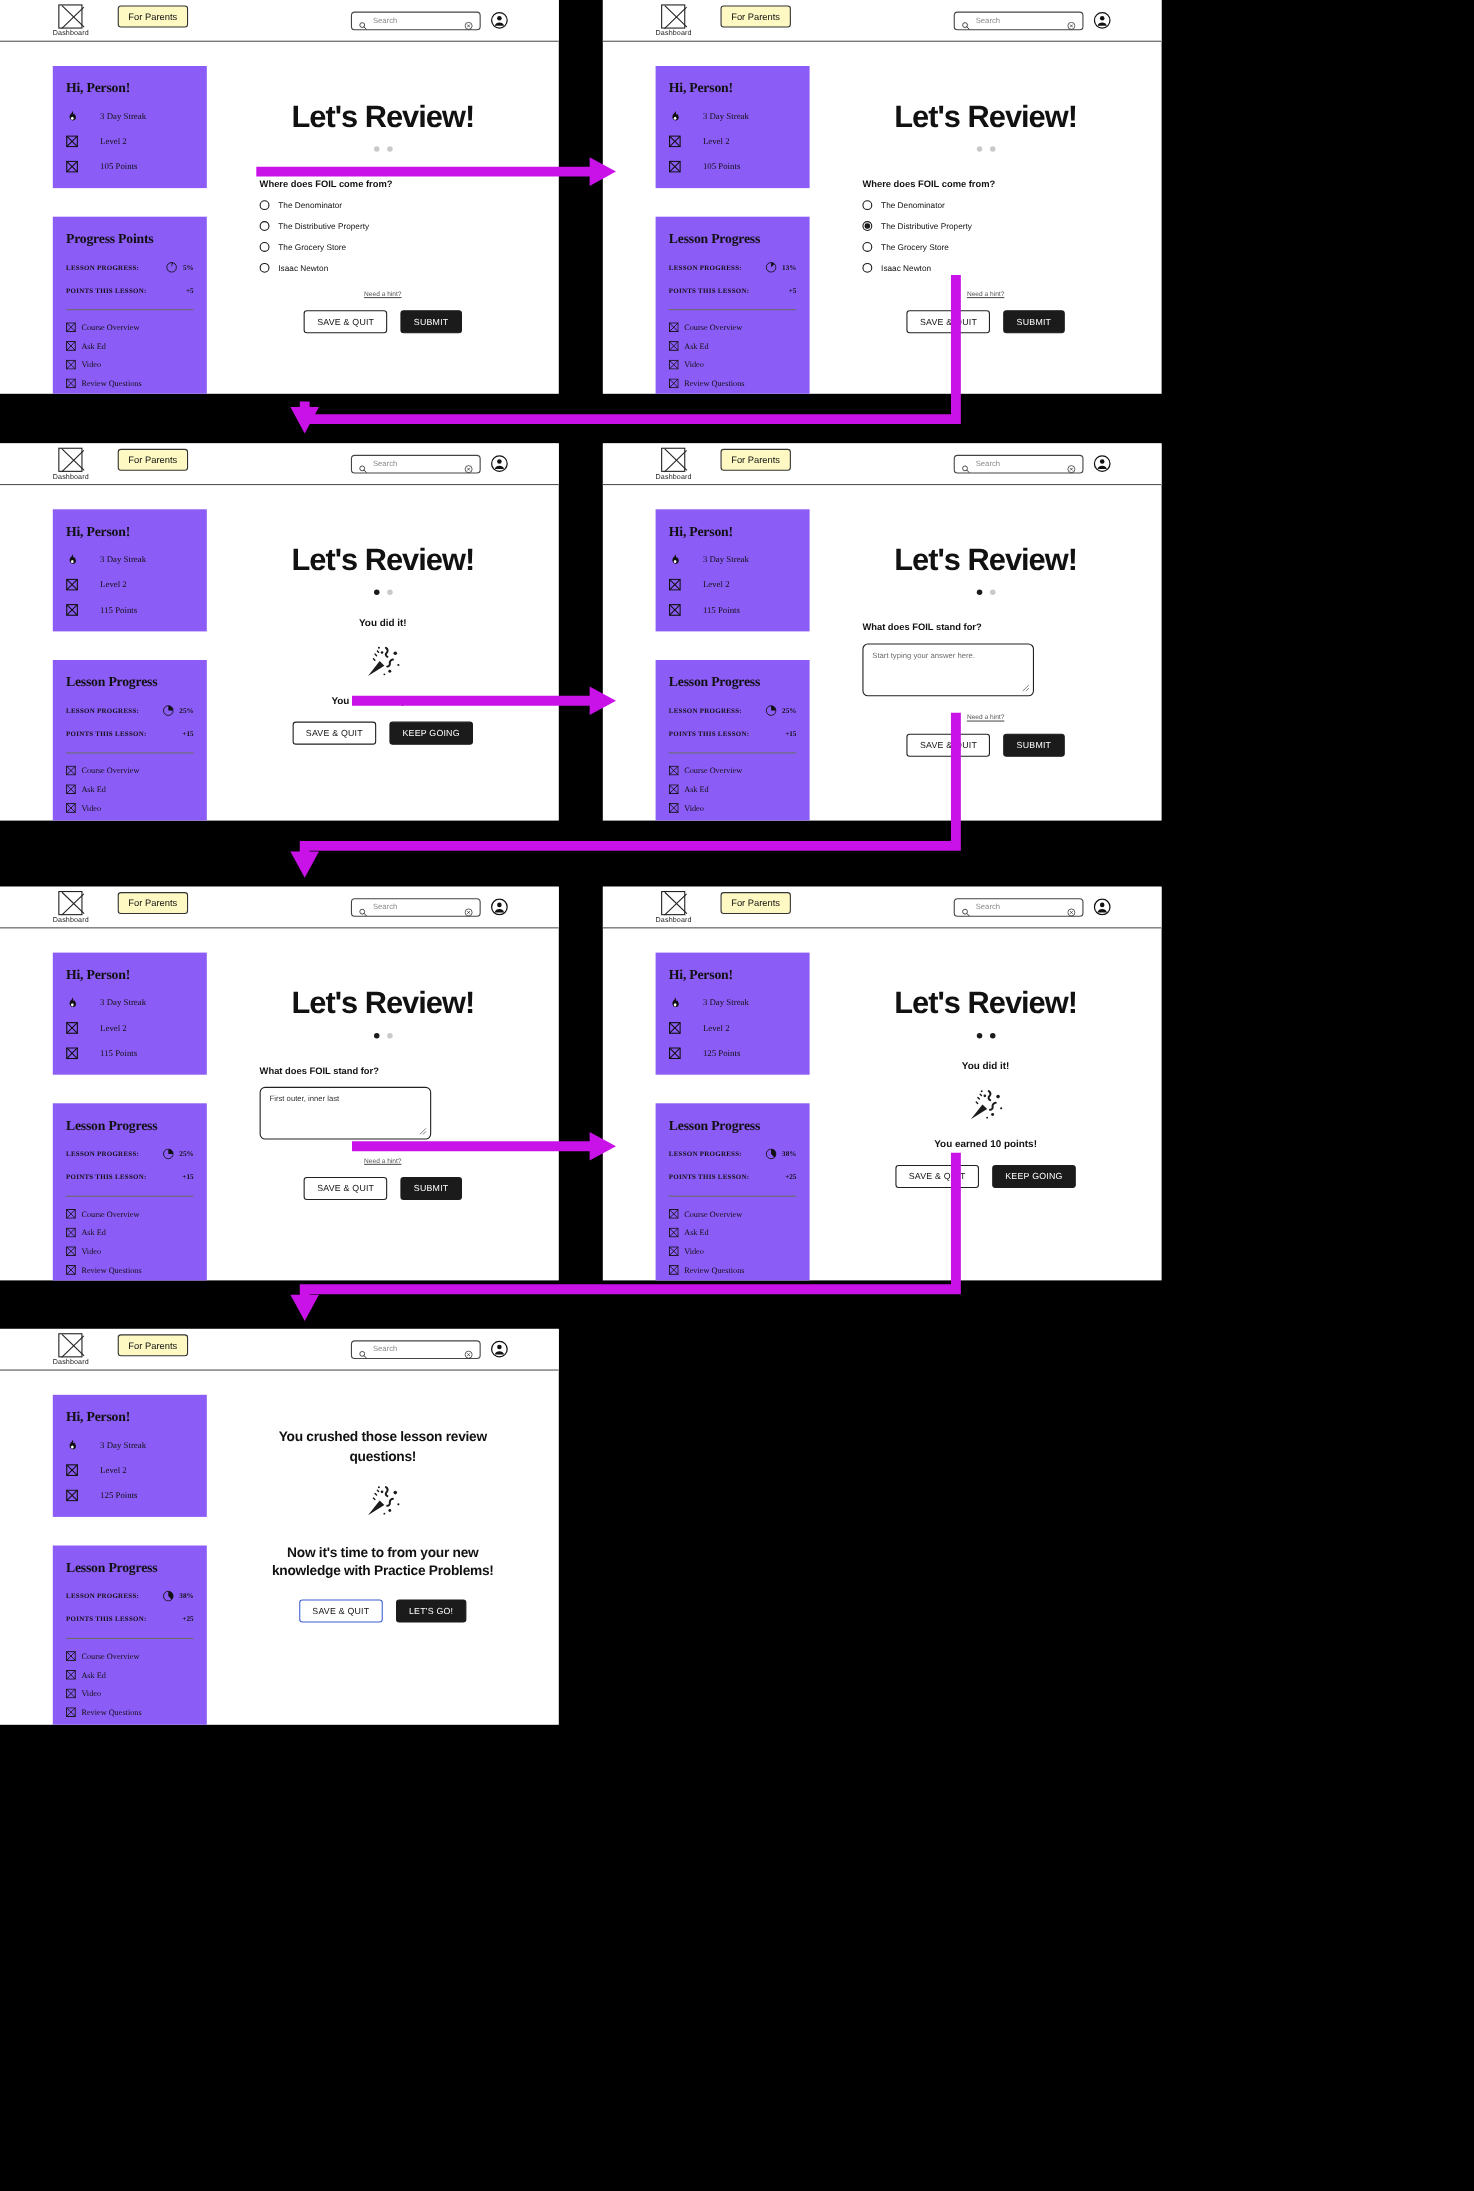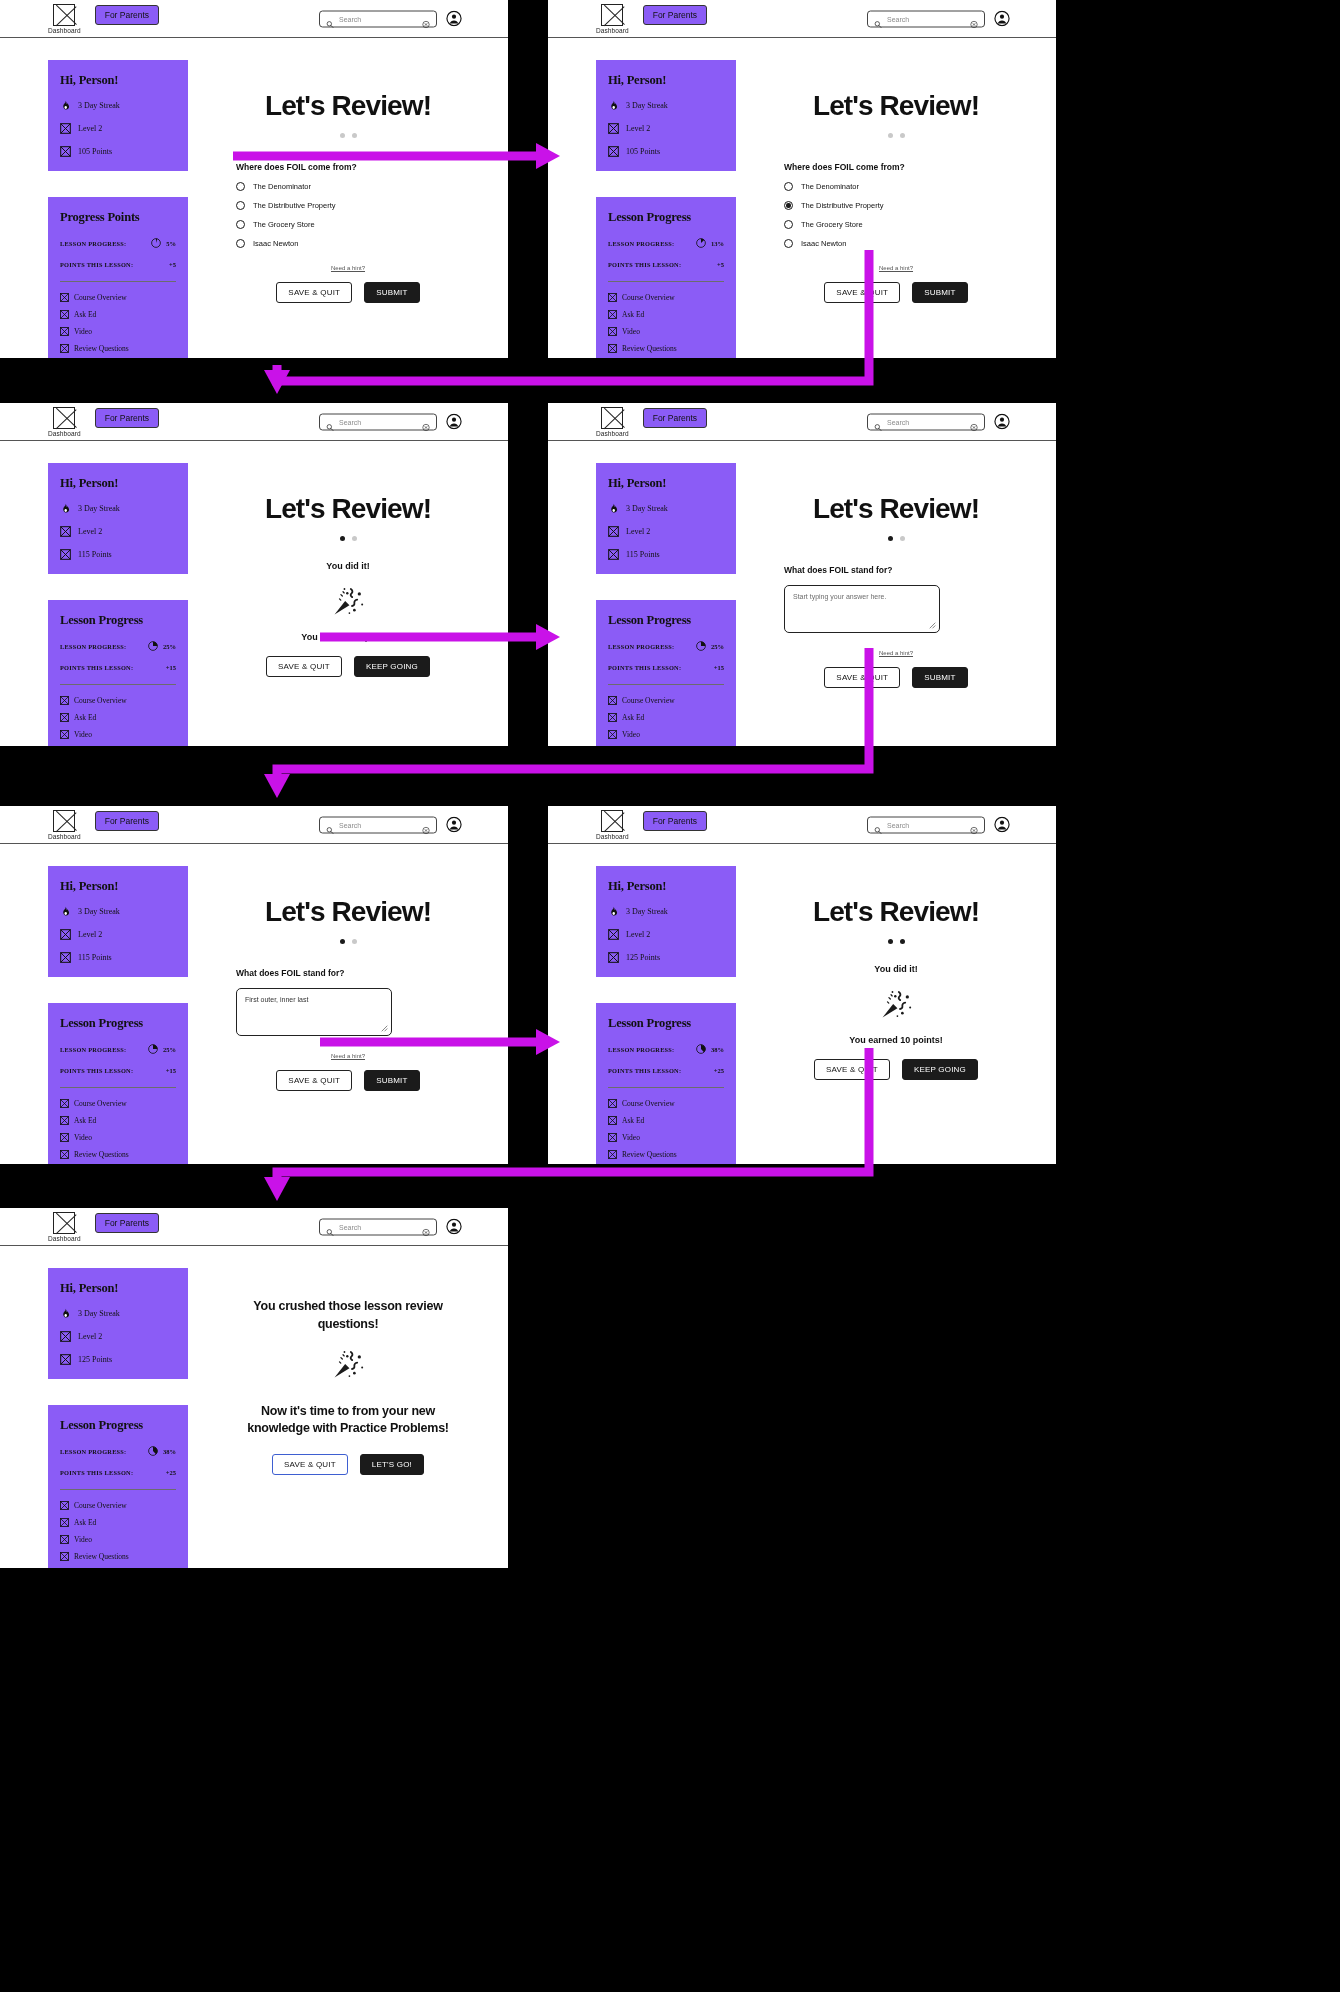--- a/index.html
+++ b/index.html
@@ -38,27 +38,27 @@
   .logo-box::before, .logo-box::after {
     content: ""; position: absolute; left: -1px; top: 50%;
     width: 28px; height: 1.4px; background: #222;
     transform-origin: center;
   }
   .logo-box::before { transform: rotate(44deg) translateX(-1px); }
   .logo-box::after  { transform: rotate(-44deg) translateX(-1px); }
   .logo-label { font-size: 6.5px; color: #222; margin-top: 1px; letter-spacing: .1px; }
 
   .for-parents {
-    margin-left: 14px;
+    margin-left: 26px;
     border: 1.2px solid #333;
     border-radius: 3px;
     padding: 4px 9px;
     font-size: 8.5px;
     color: #111;
-    background: #8b5cf6;
+    background: #fef9c3;
     margin-bottom: 7px;
   }
 
   .nav-right {
     position: absolute; right: 46px; top: 50%;
     transform: translateY(-50%);
     display: flex; align-items: center; gap: 9px;
   }
   .search-box {
     width: 118px; height: 17px;
@@ -80,21 +80,21 @@
     background: #8b5cf6;
     padding: 13px 12px 14px 12px;
     font-family: Liberation Serif, serif;
   }
   .card + .card { margin-top: 26px; }
   .card-title {
     font-size: 12.5px; font-weight: bold; color: #111;
     letter-spacing: -.2px;
   }
   .stat {
-    display: flex; align-items: center; gap: 7px;
+    display: flex; align-items: center; gap: 20px;
     margin-top: 12px;
     font-size: 8px; color: #111;
   }
   .stat .g { width: 11px; height: 11px; flex: 0 0 auto; }
 
   .meter-row {
     display: flex; align-items: center; justify-content: space-between;
     margin-top: 13px;
   }
   .meter-label { font-size: 6.3px; font-weight: bold; letter-spacing: .25px; color: #111; }

